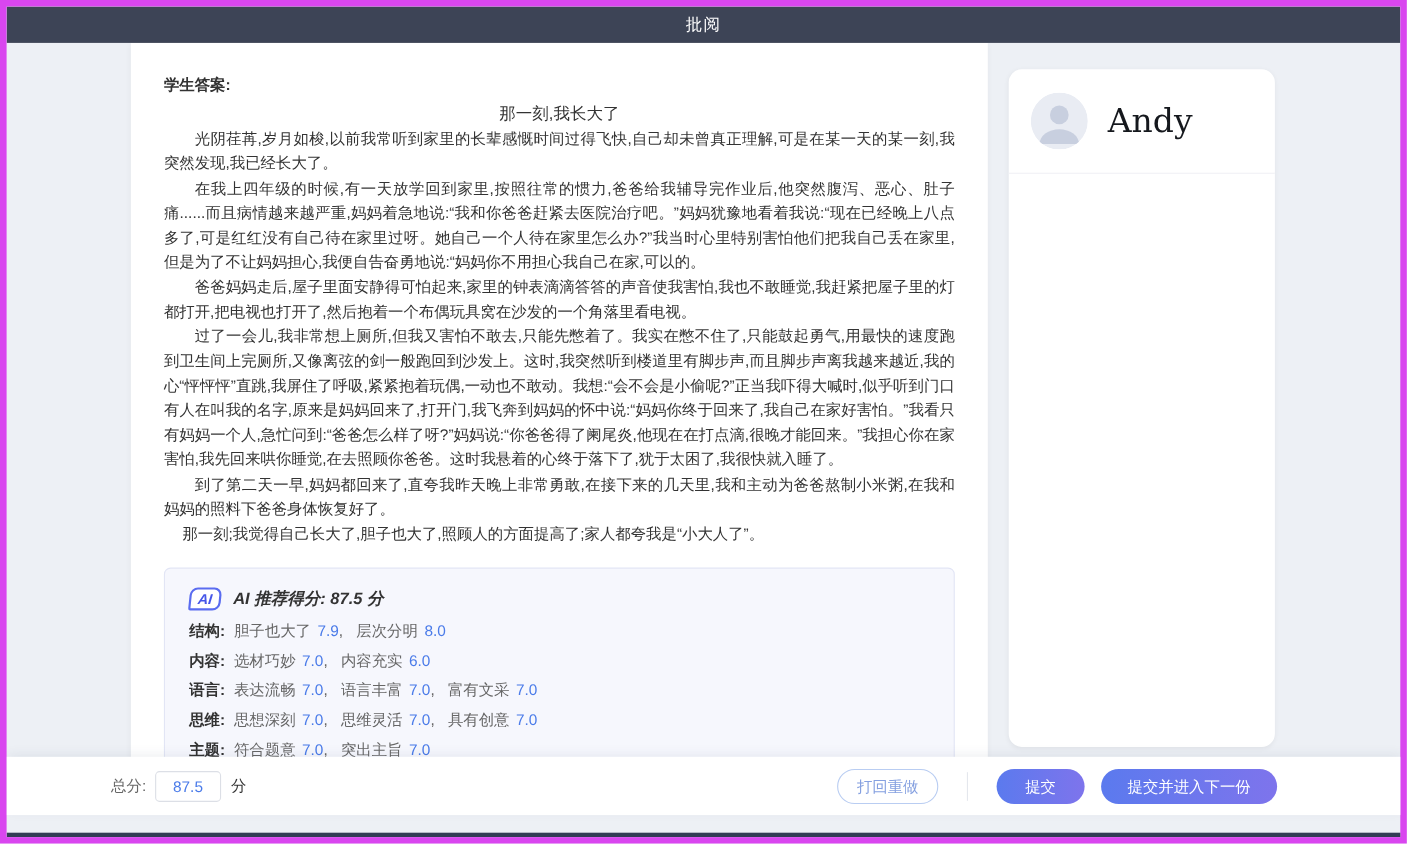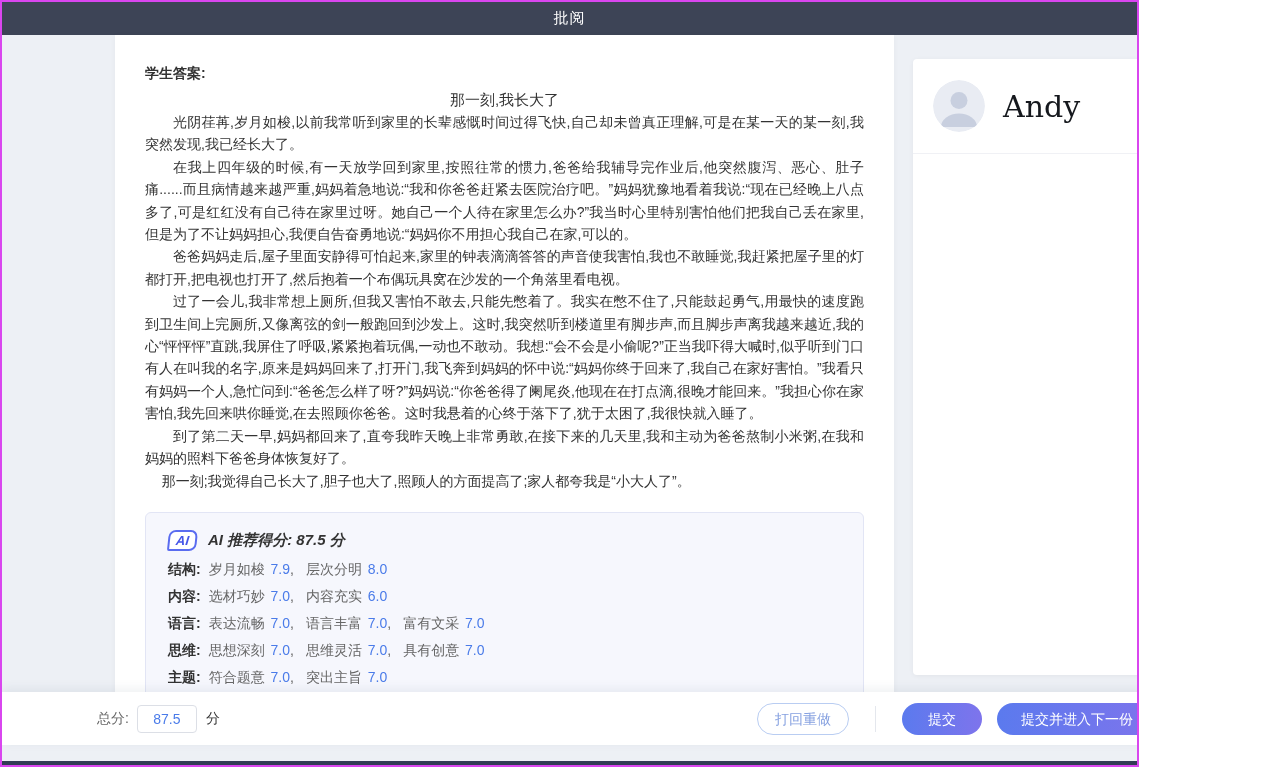--- a/index.html
+++ b/index.html
@@ -1,17 +1,17 @@
 <!DOCTYPE html>
 <html><head>
 <meta charset="utf-8">
 <style>
   html,body{margin:0;padding:0;background:#fff;}
-  .page{position:relative;width:1139px;height:767px;box-sizing:border-box;
-    border:2px solid #d946ef;background:#edf0f5;overflow:hidden;
+  .page{position:relative;width:1279px;height:767px;box-sizing:border-box;
+    border:6px solid #d946ef;background:#edf0f5;overflow:hidden;
     font-family:"Liberation Sans","DejaVu Sans",sans-serif;}
   .header{height:33px;background:#3d4456;color:#fff;display:flex;align-items:center;
     justify-content:center;font-size:15px;letter-spacing:1px;}
   .main-card{position:absolute;left:113px;top:33px;width:779px;height:668px;background:#fff;
     box-sizing:border-box;padding:28px 30px;box-shadow:0 1px 6px rgba(0,0,0,.04);
     border-radius:0 0 8px 8px;}
   .answer-label{font-size:14px;font-weight:bold;color:#333;line-height:20px;}
   .essay-title{text-align:center;font-size:15px;color:#333;margin-top:6px;line-height:22px;}
   .para{margin:0;font-size:14px;color:#333;line-height:22.4px;text-align:justify;text-indent:2em;}
   #paragraphs .para:last-child{text-indent:1.2em;}
@@ -21,21 +21,21 @@
   .ai-badge{display:inline-block;border:2px solid #5a6cf0;border-radius:7px 7px 7px 2px;
     color:#4656e8;font-weight:bold;font-style:italic;font-size:13px;padding:0 6px;
     line-height:17px;transform:skewX(-6deg);margin-right:11px;background:#fff;}
   .ai-title{font-size:15px;font-weight:bold;color:#333;font-style:italic;}
   .score-row{margin-top:9px;font-size:14px;line-height:18px;}
   .score-row .lbl{font-weight:bold;color:#333;margin-right:8px;}
   .score-row .nm{color:#666;}
   .score-row .val{color:#4a7be9;margin-left:2px;}
   .score-row .sep{color:#666;margin-right:12px;}
   .sidebar-card{position:absolute;left:911px;top:57px;width:242px;height:616px;background:#fff;
-    border-radius:4px;box-shadow:0 1px 5px rgba(0,0,0,.05);}
+    border-radius:12px;box-shadow:0 1px 5px rgba(0,0,0,.05);}
   .student-row{display:flex;align-items:center;padding:21px 20px;}
   .avatar{width:52px;height:52px;border-radius:50%;overflow:hidden;flex:none;display:block;}
   .student-name{margin-left:18px;font-family:"DejaVu Serif","Liberation Serif",serif;
     font-size:30px;color:#15181d;}
   .sb-divider{height:1px;background:#f0f1f5;}
   .bottom-bar{position:absolute;left:0;bottom:20px;width:1269px;height:53px;background:#fff;
     display:flex;align-items:center;padding:0 114px 0 95px;box-sizing:border-box;
     box-shadow:0 -3px 10px rgba(40,60,90,.08);}
   .total-label{font-size:14px;color:#666;}
   .total-input{width:60px;height:28px;margin-left:8px;border:1px solid #dcdfe6;border-radius:4px;
@@ -69,21 +69,21 @@
         <p class="para">到了第二天一早,妈妈都回来了,直夸我昨天晚上非常勇敢,在接下来的几天里,我和主动为爸爸熬制小米粥,在我和妈妈的照料下爸爸身体恢复好了。</p>
         <p class="para">那一刻;我觉得自己长大了,胆子也大了,照顾人的方面提高了;家人都夸我是“小大人了”。</p>
       </div>
 
     <div class="ai-box">
       <div class="ai-head">
         <span class="ai-badge">AI</span>
         <span class="ai-title">AI 推荐得分: 87.5 分</span>
       </div>
       <div id="score-rows">
-          <div class="score-row"><span class="lbl">结构:</span><span class="nm">岁月如梭 </span><span class="val">7.9</span><span class="sep">,</span><span class="nm">层次分明 </span><span class="val">8.0</span></div>
+          <div class="score-row"><span class="lbl">结构:</span><span class="nm">胆子也大了 </span><span class="val">7.9</span><span class="sep">,</span><span class="nm">层次分明 </span><span class="val">8.0</span></div>
           <div class="score-row"><span class="lbl">内容:</span><span class="nm">选材巧妙 </span><span class="val">7.0</span><span class="sep">,</span><span class="nm">内容充实 </span><span class="val">6.0</span></div>
           <div class="score-row"><span class="lbl">语言:</span><span class="nm">表达流畅 </span><span class="val">7.0</span><span class="sep">,</span><span class="nm">语言丰富 </span><span class="val">7.0</span><span class="sep">,</span><span class="nm">富有文采 </span><span class="val">7.0</span></div>
           <div class="score-row"><span class="lbl">思维:</span><span class="nm">思想深刻 </span><span class="val">7.0</span><span class="sep">,</span><span class="nm">思维灵活 </span><span class="val">7.0</span><span class="sep">,</span><span class="nm">具有创意 </span><span class="val">7.0</span></div>
           <div class="score-row"><span class="lbl">主题:</span><span class="nm">符合题意 </span><span class="val">7.0</span><span class="sep">,</span><span class="nm">突出主旨 </span><span class="val">7.0</span></div>
           <div class="score-row"><span class="lbl">真诚:</span><span class="nm">思想健康 </span><span class="val">7.0</span><span class="sep">,</span><span class="nm">感情真挚 </span><span class="val">3.0</span></div>
         </div>
     </div>
   </div>
 
   <div class="sidebar-card">

